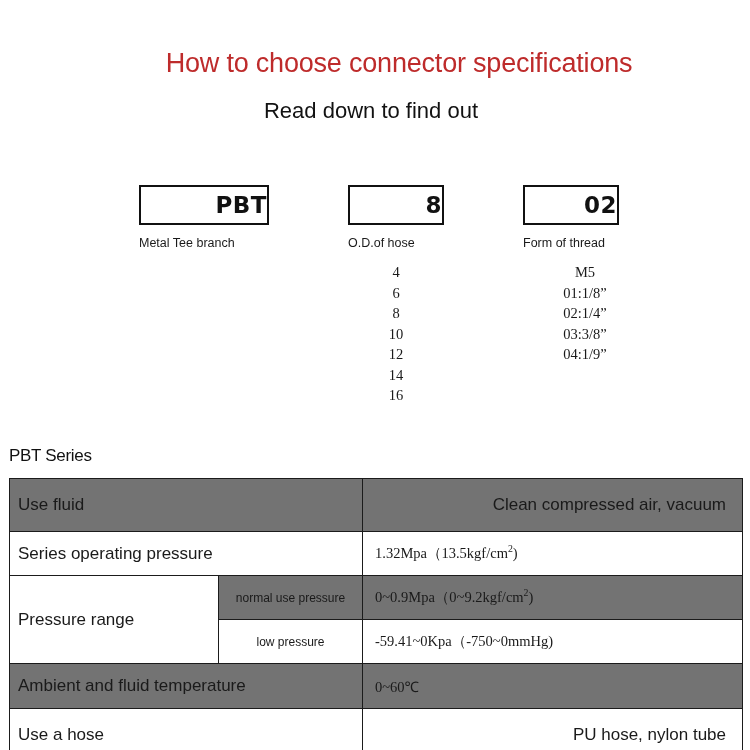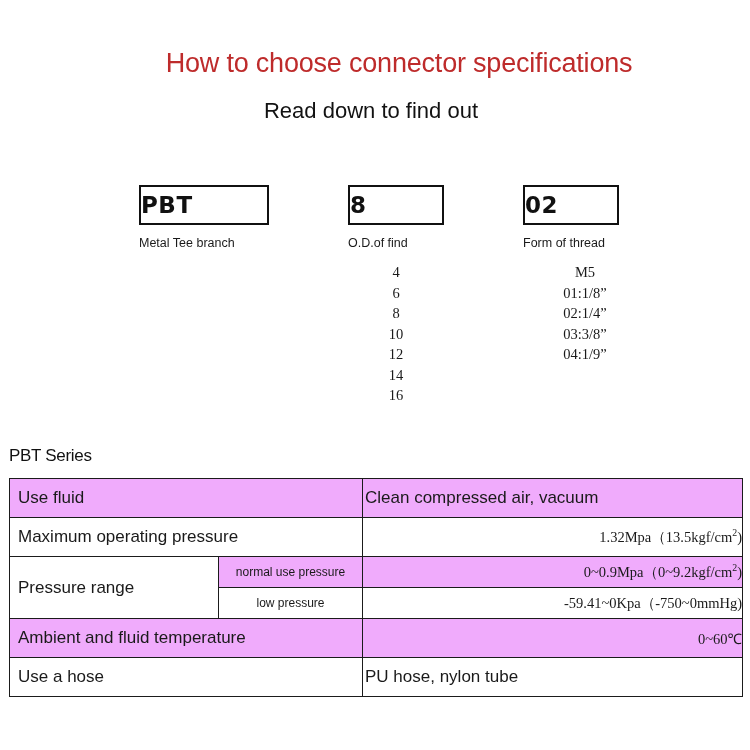--- a/index.html
+++ b/index.html
@@ -47,21 +47,21 @@
   .code-group {
     position: absolute;
     top: 185px;
   }
   .code-box {
     border: 2px solid #111111;
     height: 40px;
     box-sizing: border-box;
     display: flex;
     align-items: center;
-    justify-content: flex-start;
+    justify-content: flex-end;
     background: #ffffff;
   }
   .code-box span {
     font-family: "DejaVu Sans", sans-serif;
     font-weight: bold;
     font-size: 23px;
     letter-spacing: 0.5px;
     color: #111111;
   }
   .code-caption {
@@ -108,43 +108,43 @@
     width: 733px;
     border-collapse: collapse;
     table-layout: fixed;
   }
   .spec-table td {
     border: 1px solid #1b1b1b;
     padding: 0 0 0 8px;
     vertical-align: middle;
     background: #ffffff;
   }
-  .spec-table td.tinted { background: #f0abfc; }
+  .spec-table td.tinted { background: #737373; }
   .spec-table td.label {
     font-size: 17px;
     color: #1a1a1a;
     height: 38px;
   }
   .spec-table td.sublabel {
     font-size: 12px;
     color: #1a1a1a;
     text-align: center;
     padding: 0;
     height: 30px;
   }
   .spec-table td.value {
     font-size: 17px;
-    text-align: left;
-    padding: 2px;
+    text-align: right;
+    padding: 16px;
     color: #1a1a1a;
   }
   .spec-table td.value-sm {
     font-size: 14.5px;
-    text-align: right;
-    padding: 0;
+    text-align: left;
+    padding: 12px;
     color: #1a1a1a;
     font-family: "Liberation Serif", serif;
   }
   .spec-table td.rowlabel-tall {
     font-size: 17px;
     color: #1a1a1a;
     height: 60px;
   }
   sup { font-size: 0.68em; vertical-align: super; line-height: 0; }
 </style>
@@ -158,21 +158,21 @@
   <div class="code-box">
     <span>PBT</span>
   </div>
   <div class="code-caption">Metal Tee branch</div>
 </div>
 
 <div class="code-group" id="group-tube">
   <div class="code-box">
     <span>8</span>
   </div>
-  <div class="code-caption">O.D.of find</div>
+  <div class="code-caption">O.D.of hose</div>
 </div>
 
 <div class="code-group" id="group-thread">
   <div class="code-box">
     <span>02</span>
   </div>
   <div class="code-caption">Form of thread</div>
 </div>
 
 <div class="option-list" id="list-tube">
@@ -201,21 +201,21 @@
     <col style="width:144px">
     <col style="width:380px">
   </colgroup>
   <tbody>
     <tr>
       <td class="label tinted" colspan="2">Use fluid</td>
       <td class="value tinted">Clean compressed air, vacuum</td>
     </tr>
 
     <tr>
-      <td class="label" colspan="2">Maximum operating pressure</td>
+      <td class="label" colspan="2">Series operating pressure</td>
       <td class="value-sm"><span>1.32Mpa（13.5kgf/cm</span><sup>2</sup><span>)</span></td>
     </tr>
 
     <tr>
       <td class="rowlabel-tall" rowspan="2">Pressure range</td>
       <td class="sublabel tinted">normal use pressure</td>
       <td class="value-sm tinted"><span>0~0.9Mpa（0~9.2kgf/cm</span><sup>2</sup><span>)</span></td>
     </tr>
 
     <tr>

